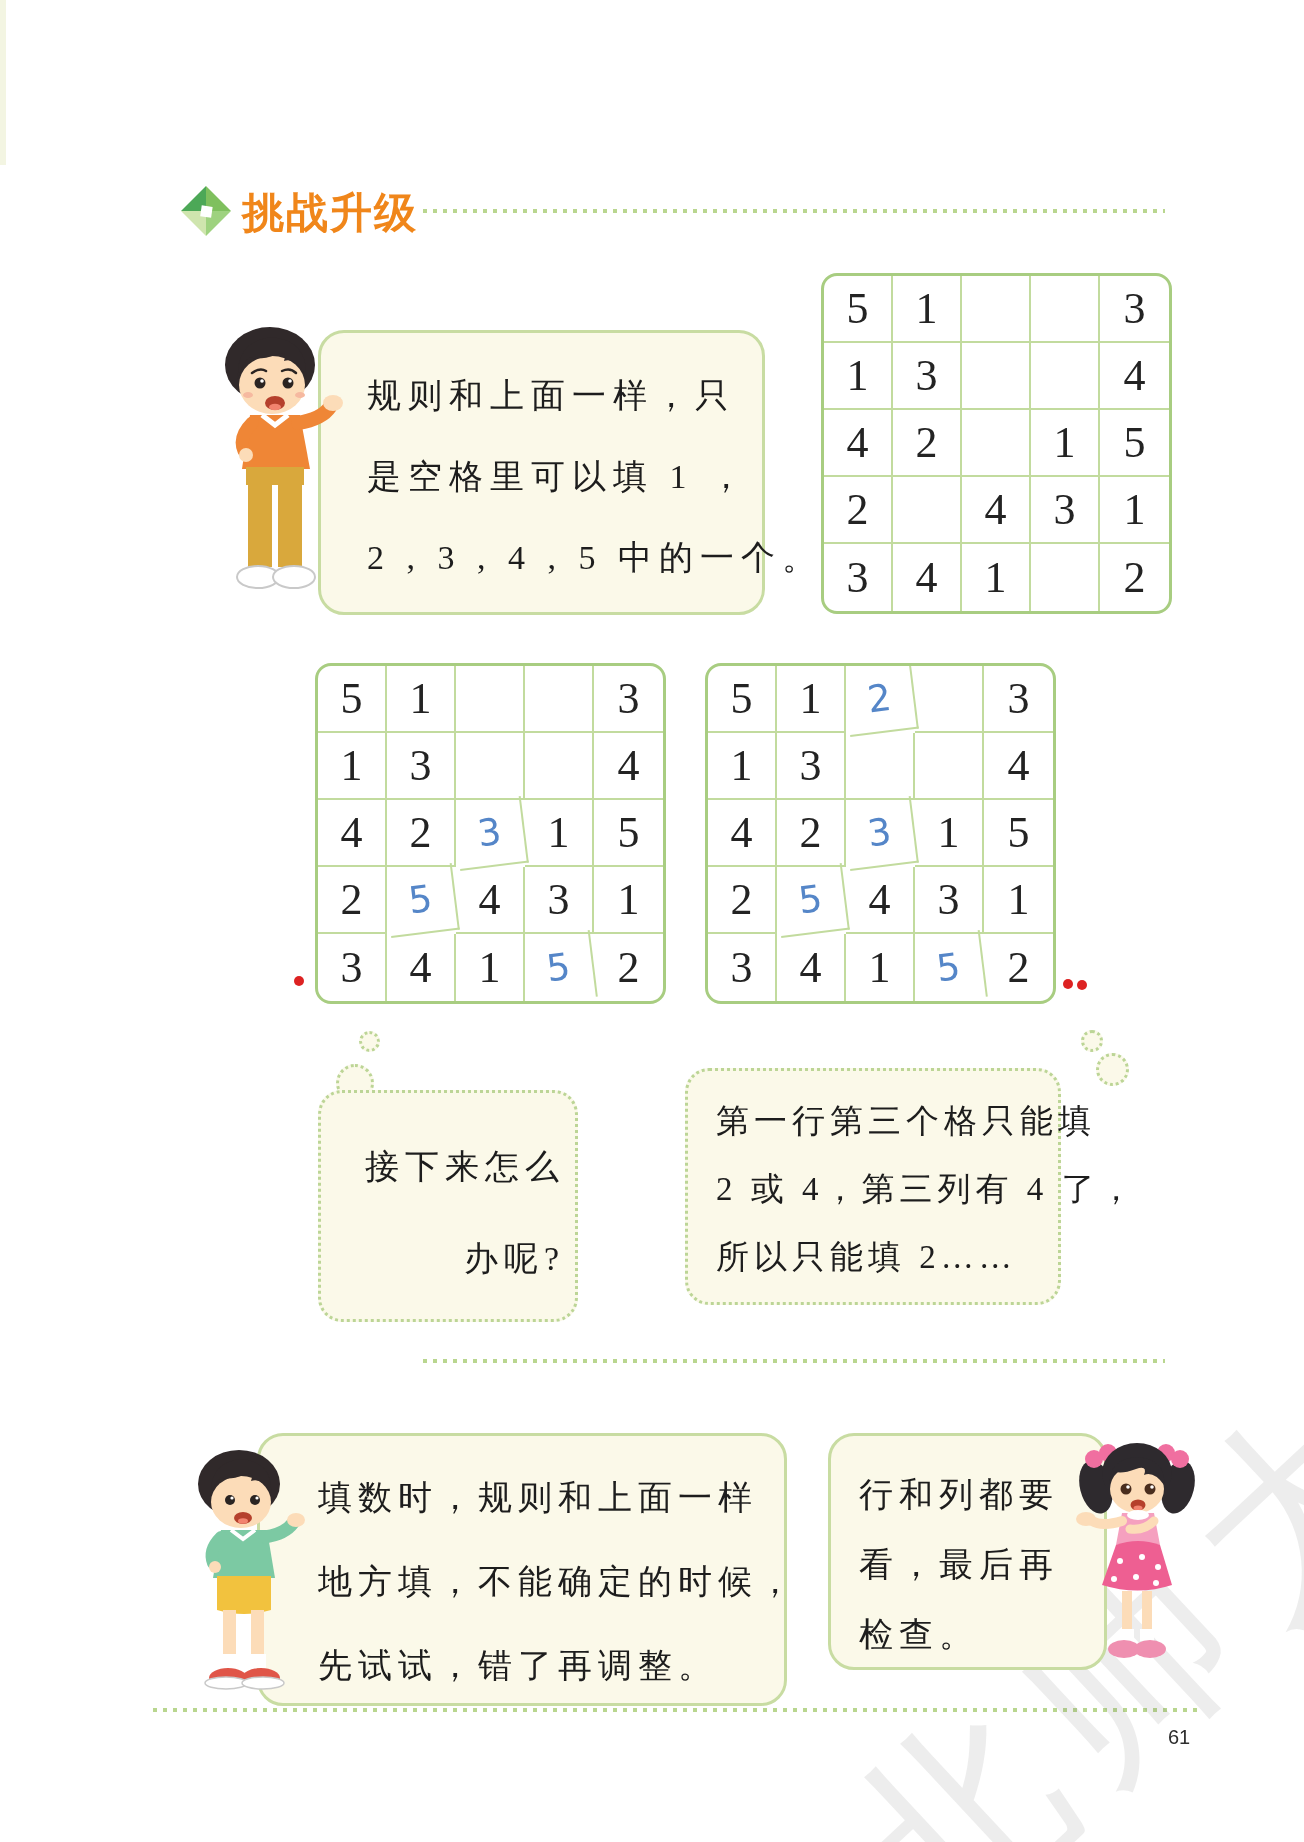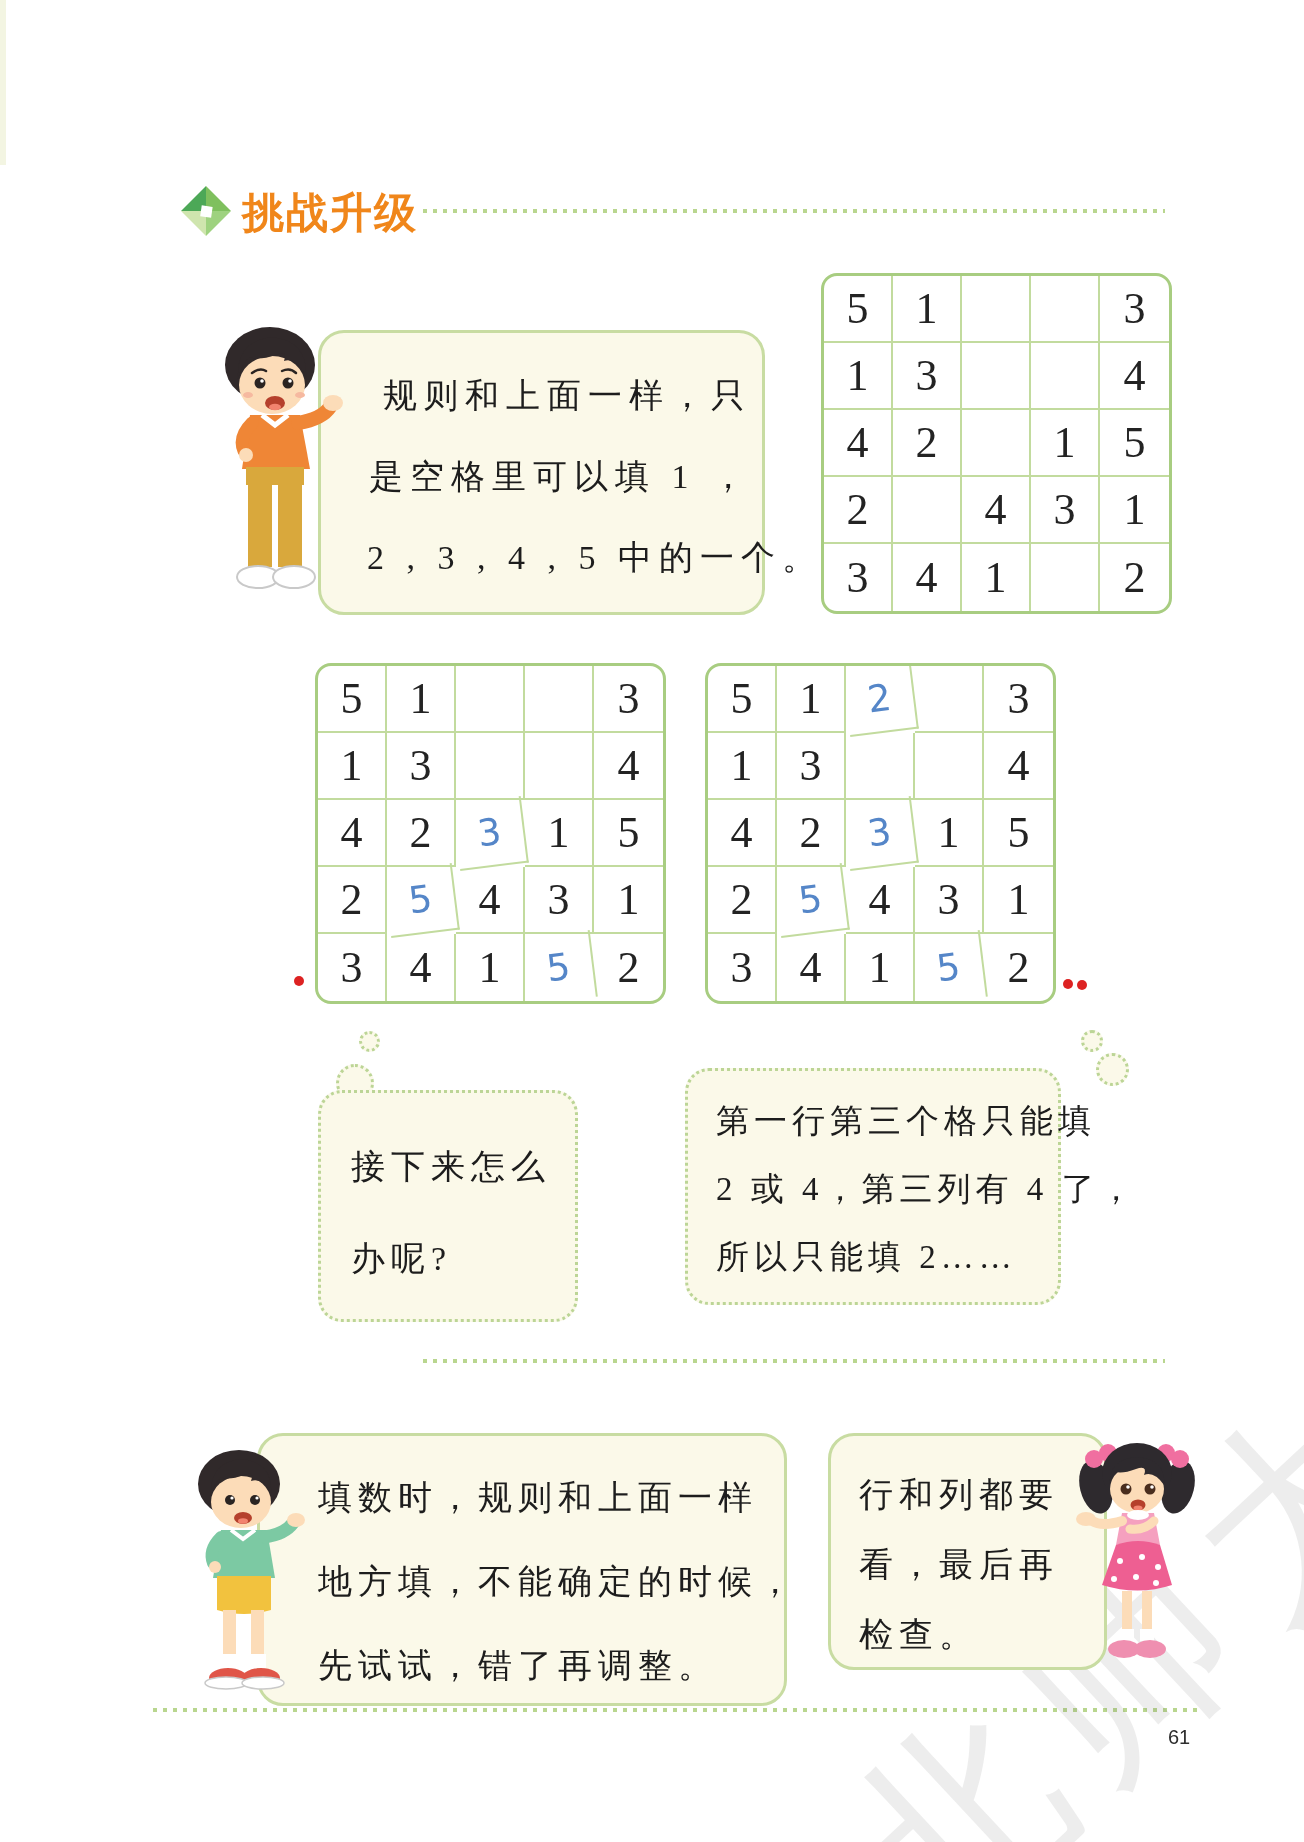--- a/index.html
+++ b/index.html
@@ -25,24 +25,24 @@
   .cell.last-col{border-right:none;}
   .cell.last-row{border-bottom:none;}
   .cell.hand{font-family:"DejaVu Sans",sans-serif;font-size:37px;color:#5586c8;
              transform:rotate(-7deg);}
 
   
   .bubble{position:absolute;background:#fbf9e9;border:3px solid #c8dca2;border-radius:26px;
           box-sizing:border-box;color:#1d1d1d;z-index:2;}
   .bubble.think{border:3px dotted #bcd596;border-radius:24px;}
   .tline{display:block;white-space:nowrap;}
-  .b1{line-height:81px;padding:22px 10px 0 46px;font-size:34px;letter-spacing:7px;text-align:right;}
+  .b1{line-height:81px;padding:22px 10px 0 46px;font-size:34px;letter-spacing:7px;}
   .b3{line-height:84px;padding:20px 10px 0 58px;font-size:34px;letter-spacing:6px;}
   .b4{line-height:70px;padding:24px 10px 2px 28px;font-size:34px;letter-spacing:6px;}
-  .t1{line-height:92px;padding:28px 10px 0 30px;font-size:34px;letter-spacing:6px;}
+  .t1{line-height:92px;padding:28px 10px 0 30px;font-size:34px;letter-spacing:6px;text-align:right;}
   .t2{line-height:68px;padding:16px 10px 0 28px;font-size:33px;letter-spacing:5px;}
 
   .tcirc{position:absolute;border:3px dotted #bcd596;border-radius:50%;
          background:#fbf9e9;box-sizing:border-box;z-index:2;}
   .reddot{position:absolute;width:10px;height:10px;border-radius:50%;background:#dd2222;z-index:4;}
 
   .character{position:absolute;z-index:5;}
 
   .pagenum{position:absolute;left:1168px;top:1726px;font-family:"Liberation Sans","DejaVu Sans",sans-serif;
            font-size:20px;color:#2e2e2e;z-index:6;}

